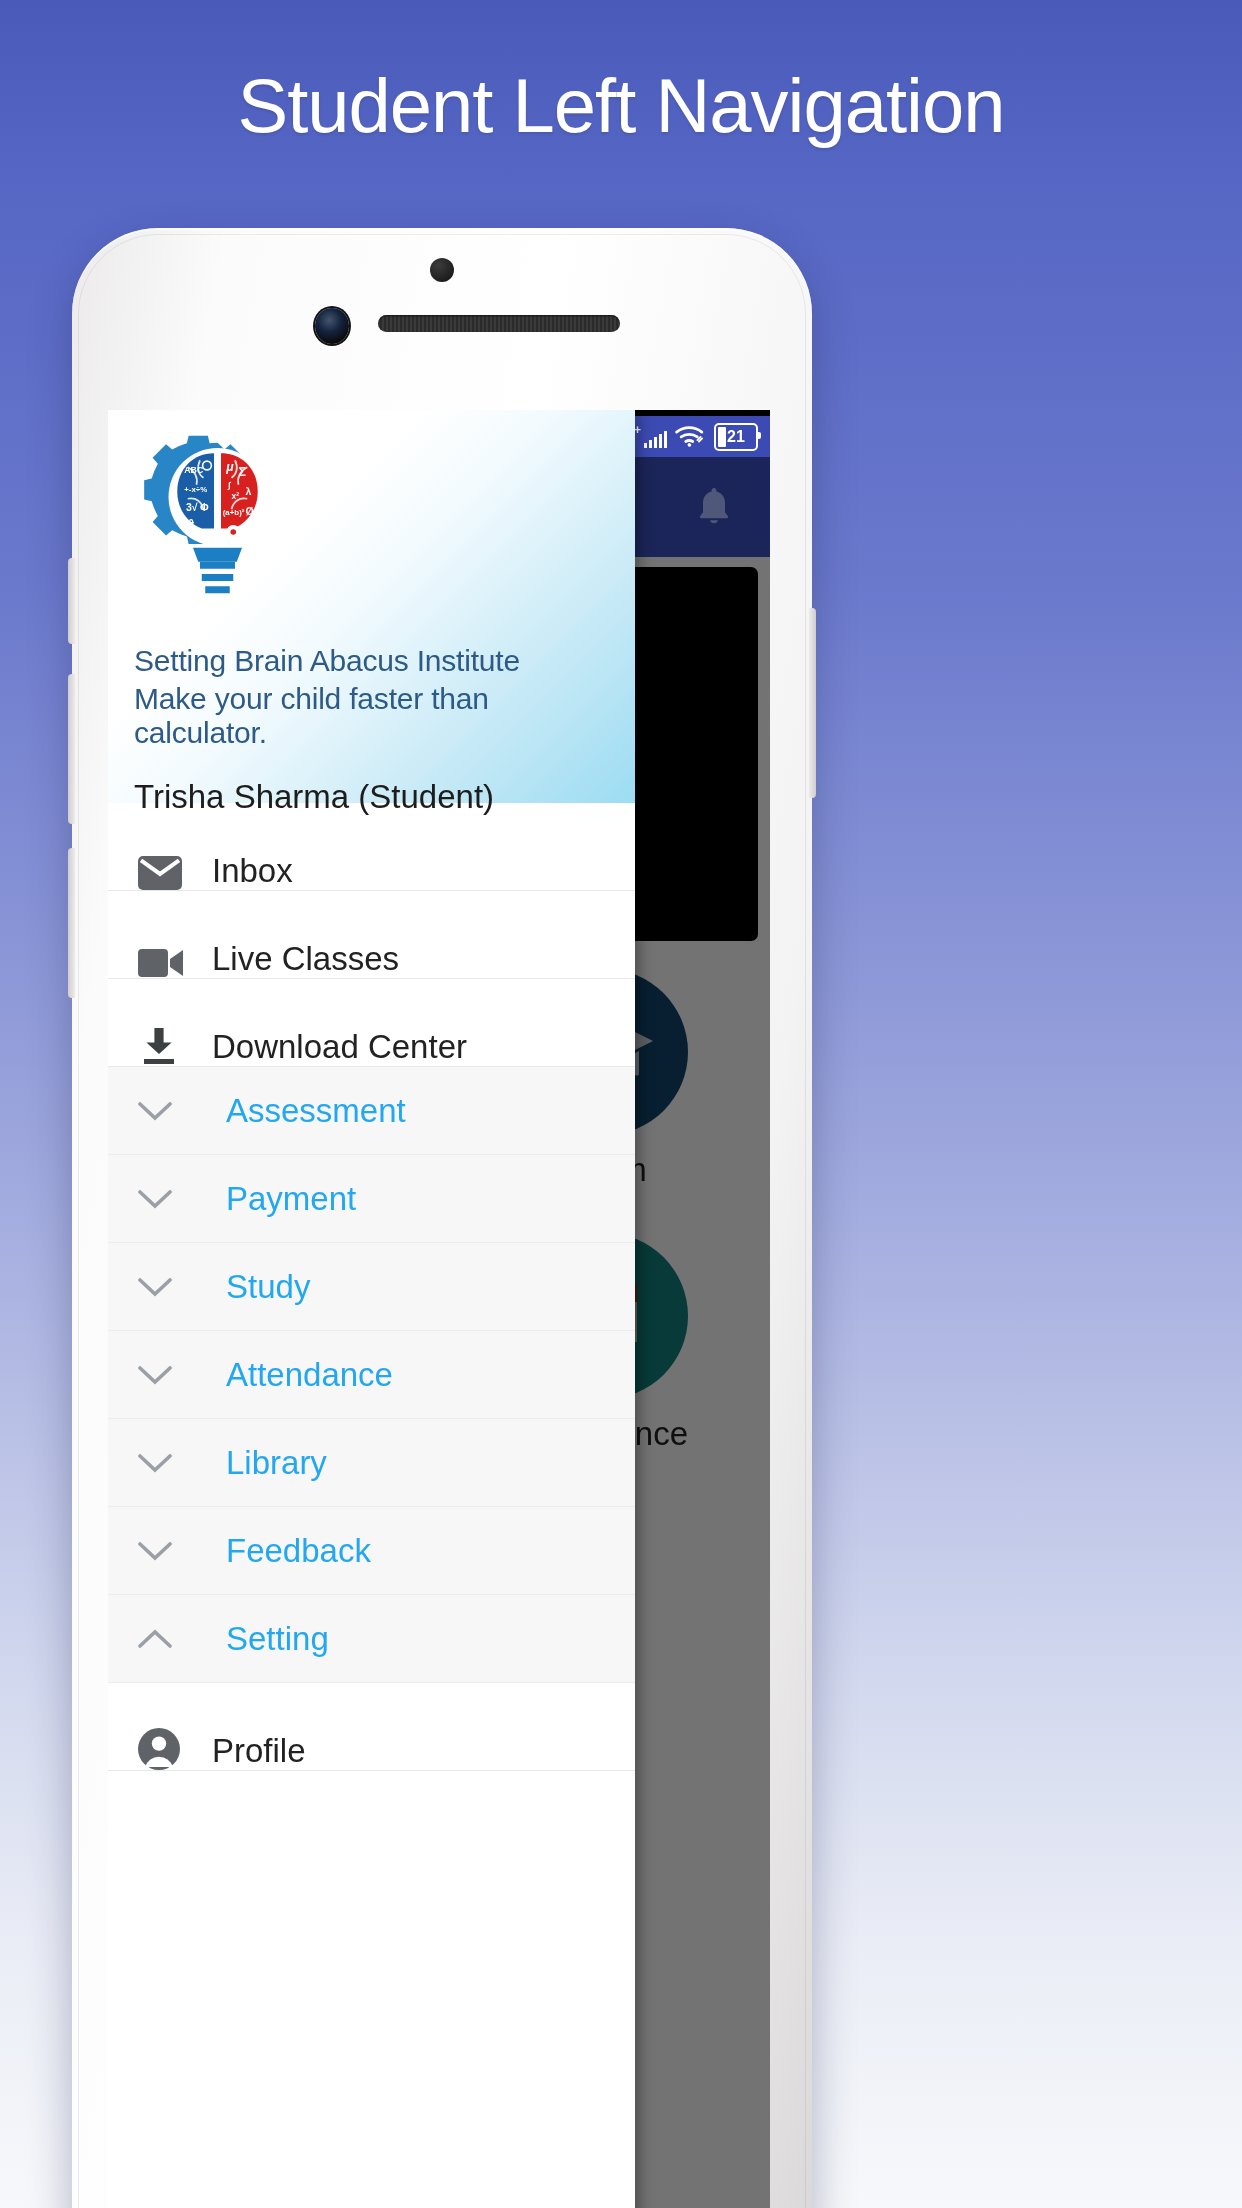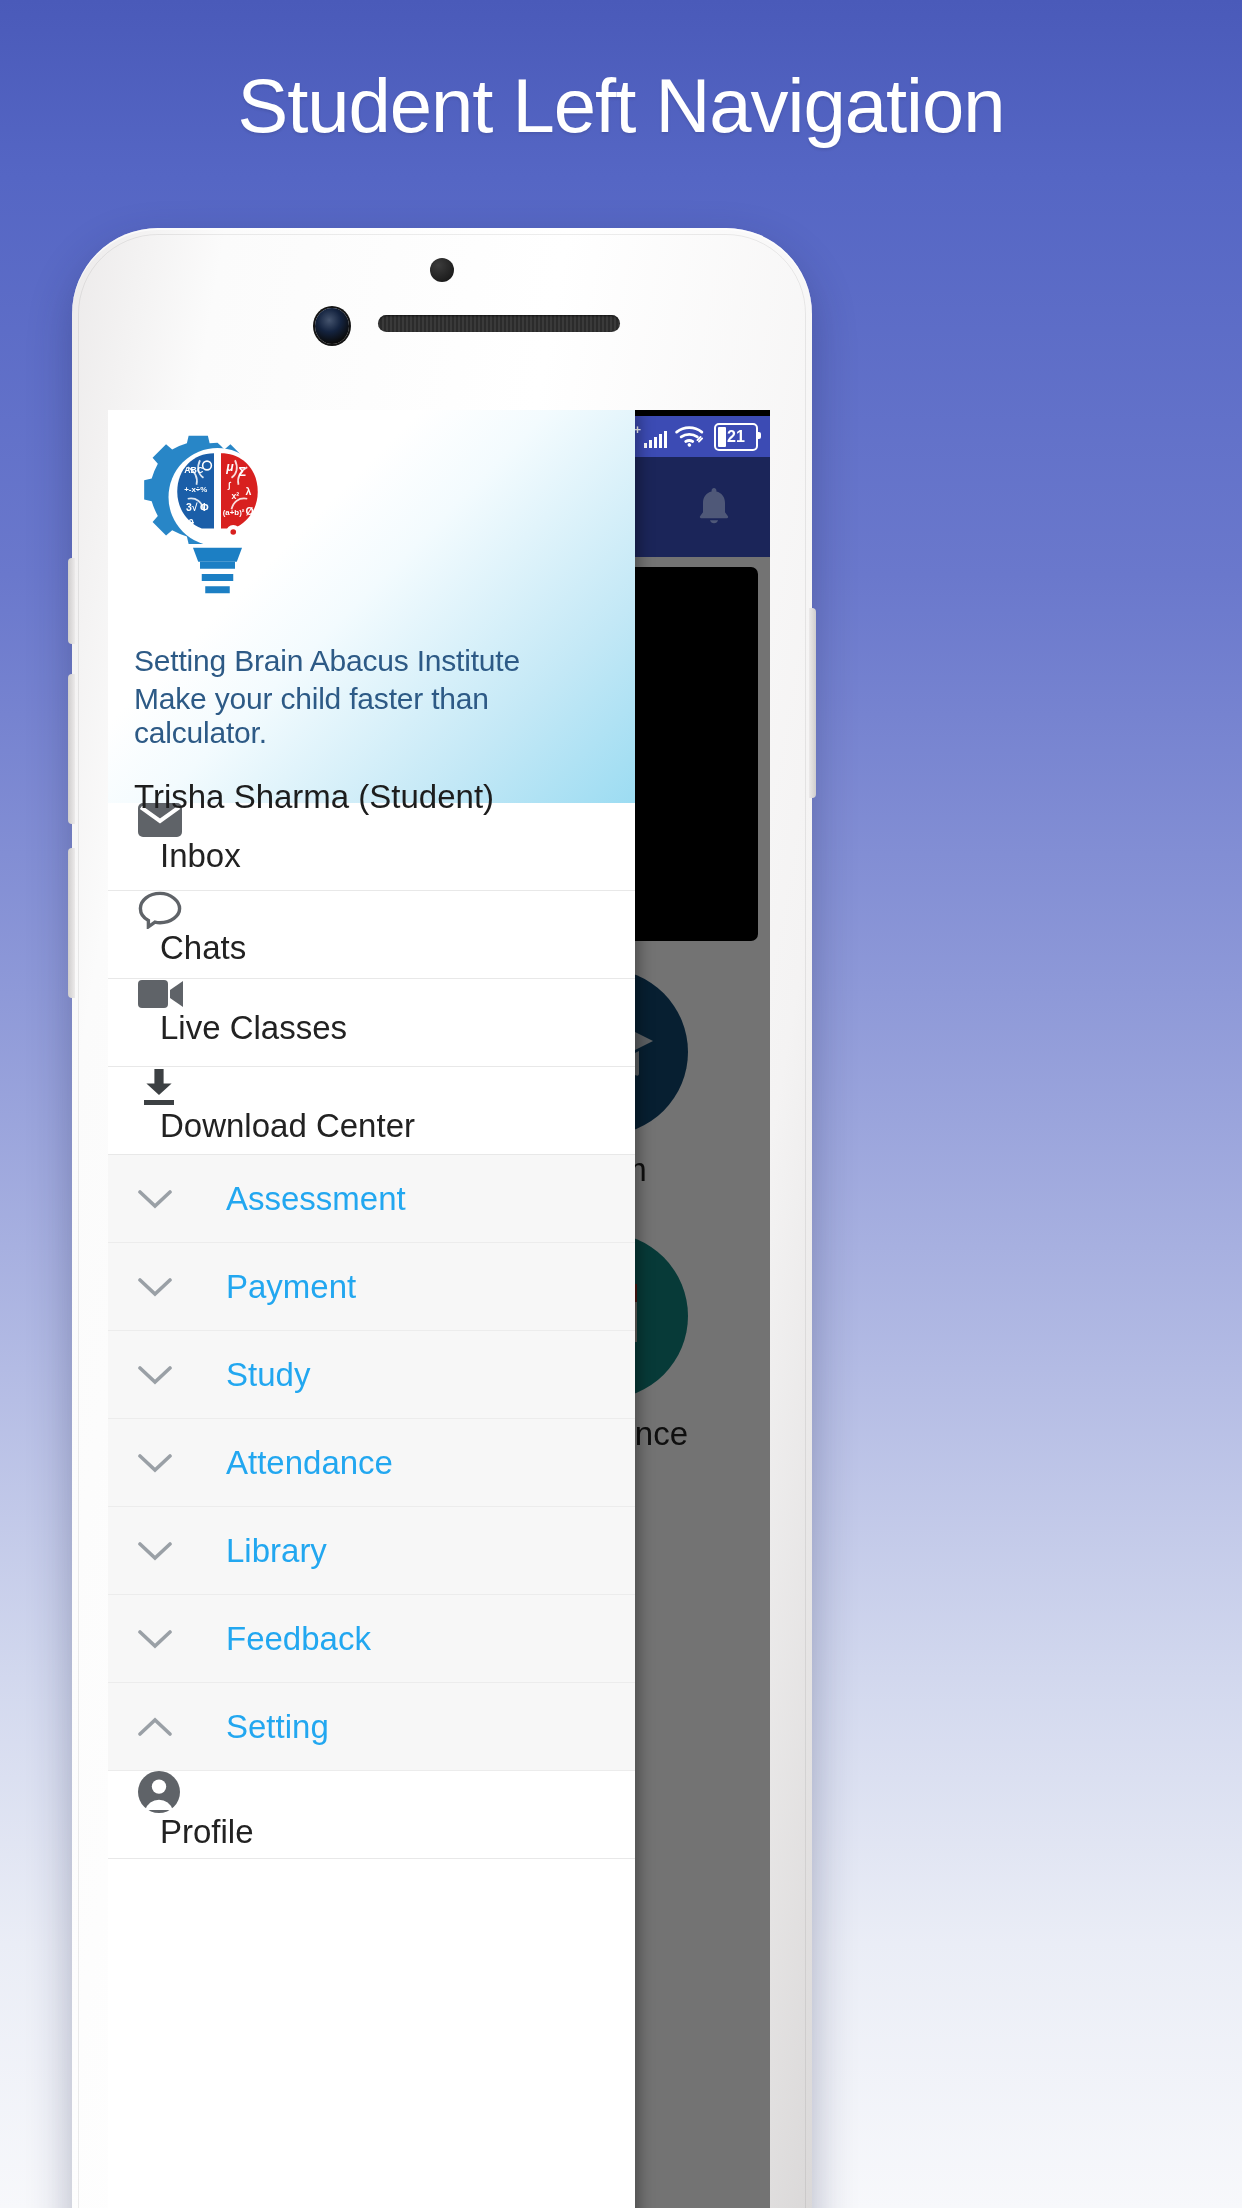--- a/index.html
+++ b/index.html
@@ -193,25 +193,24 @@
     font-size: 30px; color: #2d5a86; padding: 0 12px 0 26px;
     margin-top: 4px; letter-spacing: -0.2px;
   }
   .user-name {
     font-size: 33px; color: #1d1d1d; padding: 0 4px 0 26px;
     margin-top: 28px;
   }
 
   .menu-list { background: #fff; }
   .menu-item {
-    display: flex; align-items: flex-start;
+    display: flex; align-items: flex-end;
     height: 88px; padding-left: 30px;
     border-bottom: 1px solid #e8e8e8;
     background: #fff;
-    flex-direction: column;
   }
   .menu-item .mi-icon {
     width: 52px; display: flex; align-items: center; justify-content: flex-start;
     color: #5f6368;
   }
   .menu-item .mi-label {
     font-size: 33px; color: #222; margin-left: 22px;
   }
   .menu-group {
     display: flex; align-items: center;
@@ -417,28 +416,20 @@
         <div class="menu-item">
           <span class="mi-icon">
             <svg width="44" height="34" viewBox="0 0 22 17">
                 <rect x="0" y="0" width="22" height="17" rx="2.5" fill="#5f6368"></rect>
                 <path d="M1.5 2.2 11 9l9.5-6.8" fill="none" stroke="#fff" stroke-width="2"></path>
               </svg>
           </span>
           <span class="mi-label">Inbox</span>
         </div>
 
-        <div class="menu-item">
-          <span class="mi-icon">
-            <svg width="44" height="38" viewBox="0 0 22 19">
-                <path d="M11 1.2C5.5 1.2 1.2 4.6 1.2 8.8c0 2.5 1.6 4.7 4 6v3.1l3.3-2.3c.8.2 1.6.3 2.5.3 5.5 0 9.8-3.4 9.8-7.1S16.5 1.2 11 1.2z" fill="none" stroke="#5f6368" stroke-width="1.7"></path>
-              </svg>
-          </span>
-          <span class="mi-label">Chats</span>
-        </div>
 
         <div class="menu-item">
           <span class="mi-icon">
             <svg width="46" height="30" viewBox="0 0 23 15">
                 <rect x="0" y="0.5" width="15" height="14" rx="2" fill="#5f6368"></rect>
                 <path d="M16 5.5 22.5 1v13L16 9.5z" fill="#5f6368"></path>
               </svg>
           </span>
           <span class="mi-label">Live Classes</span>
         </div>

